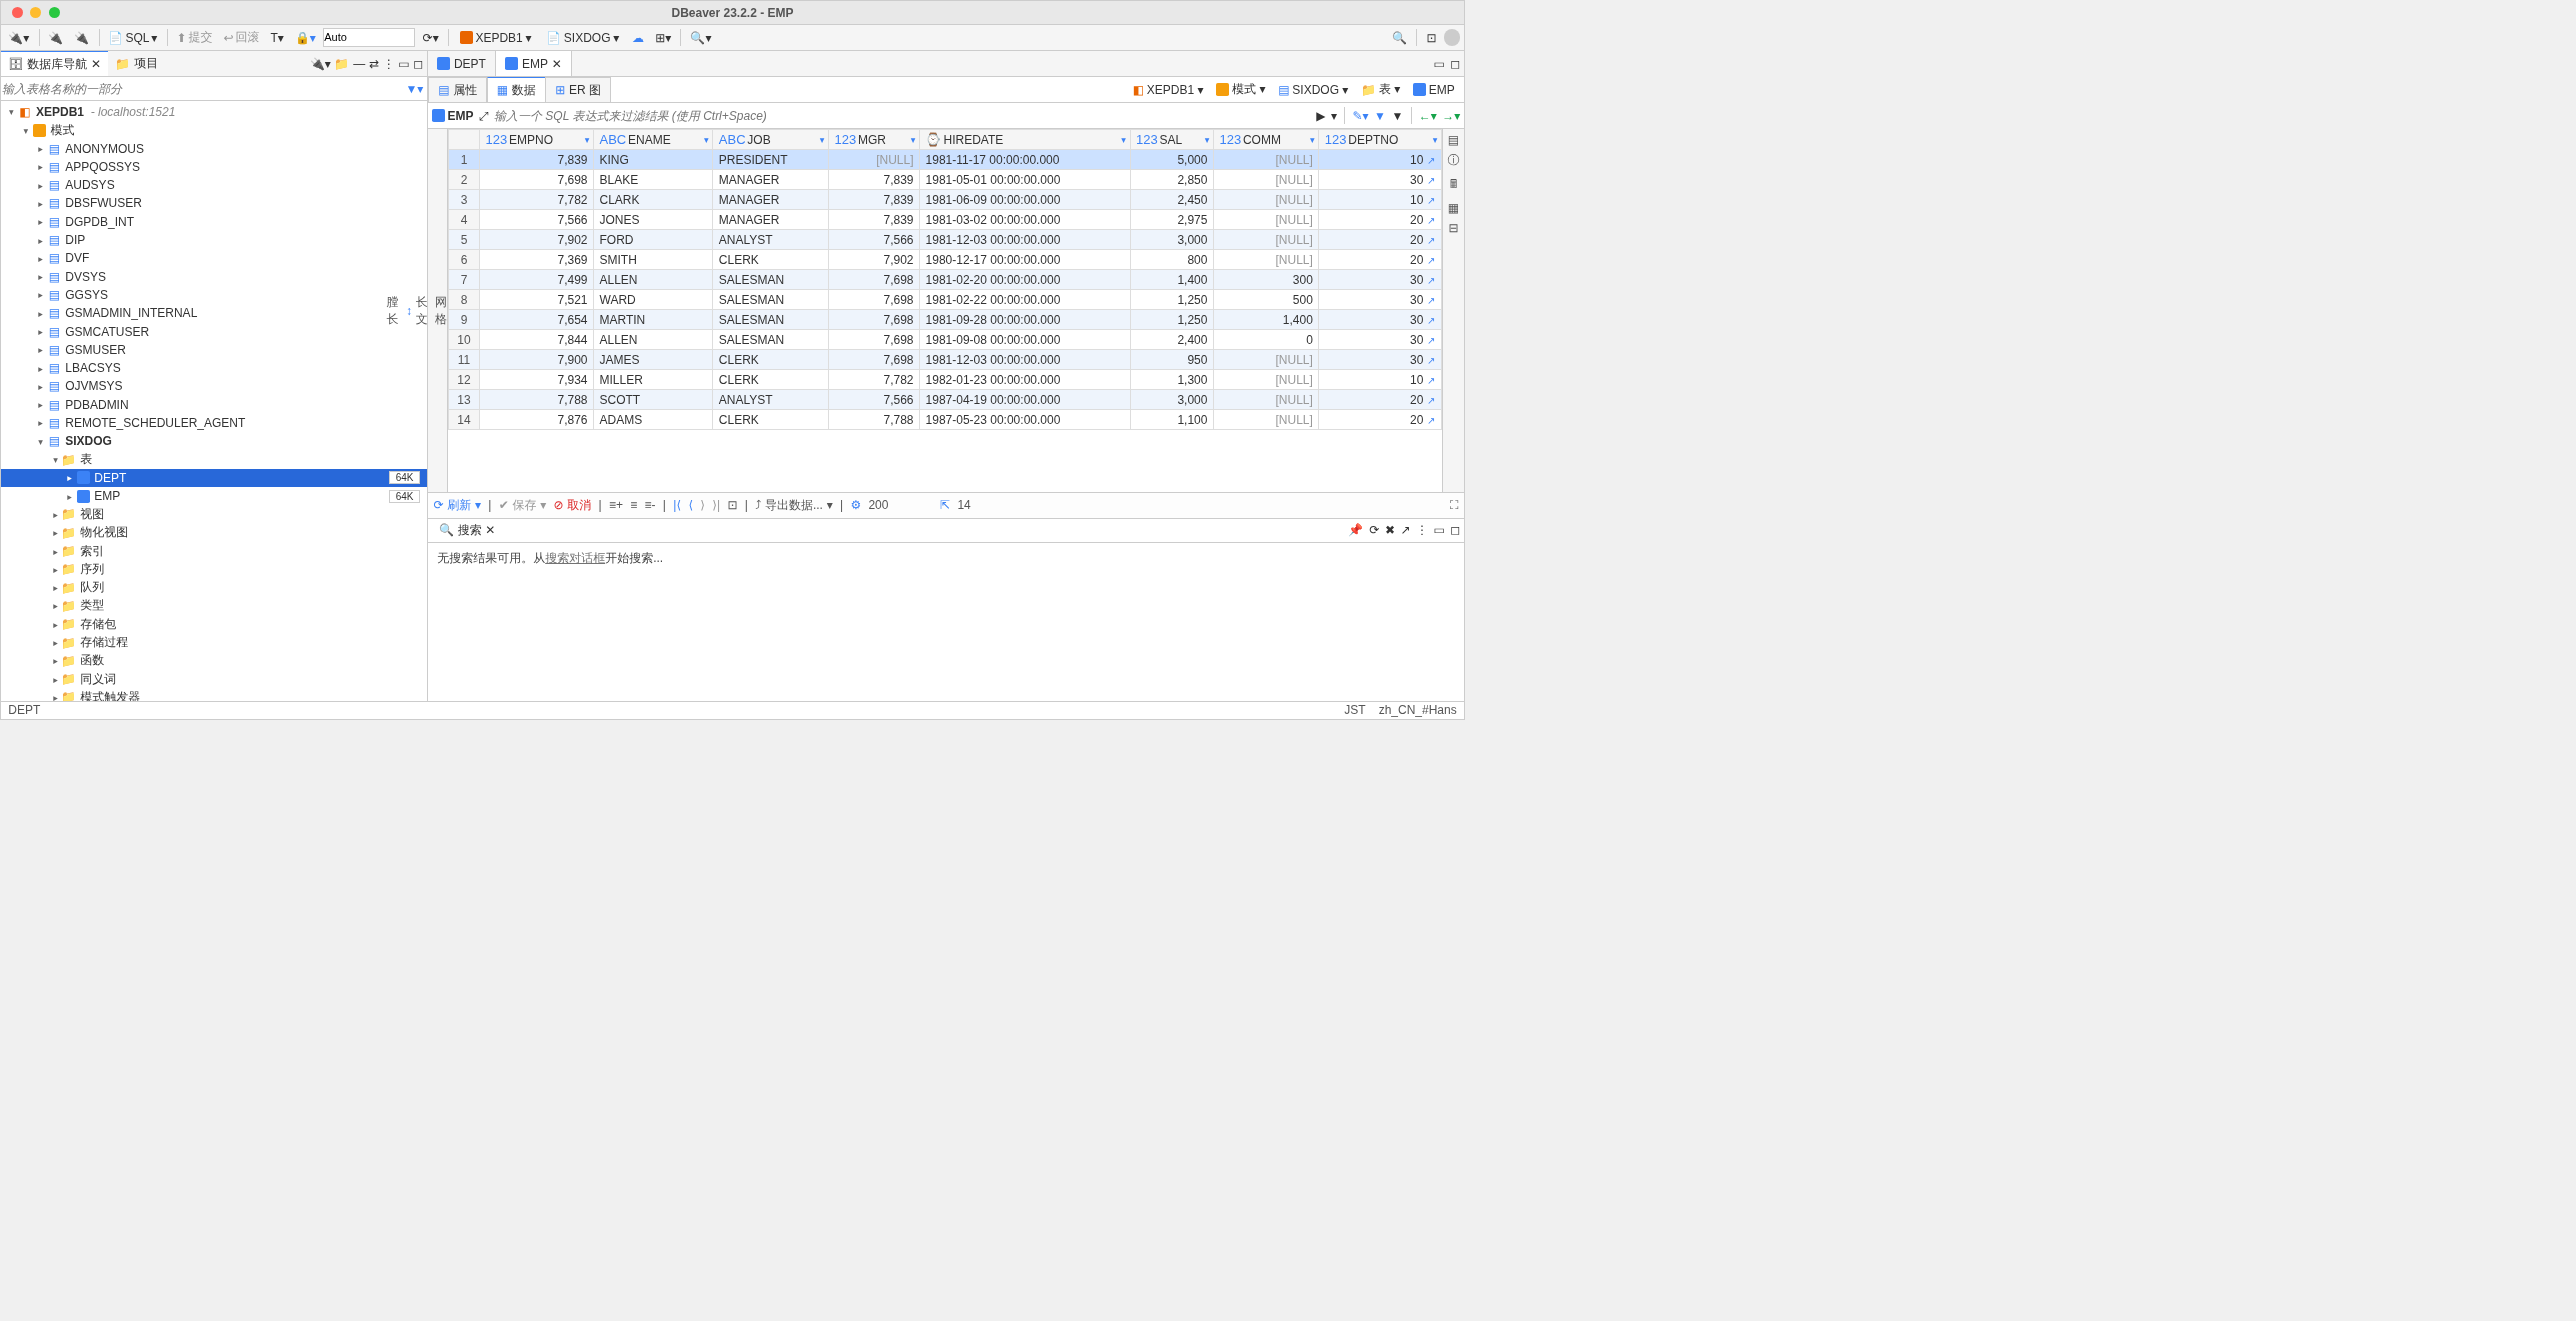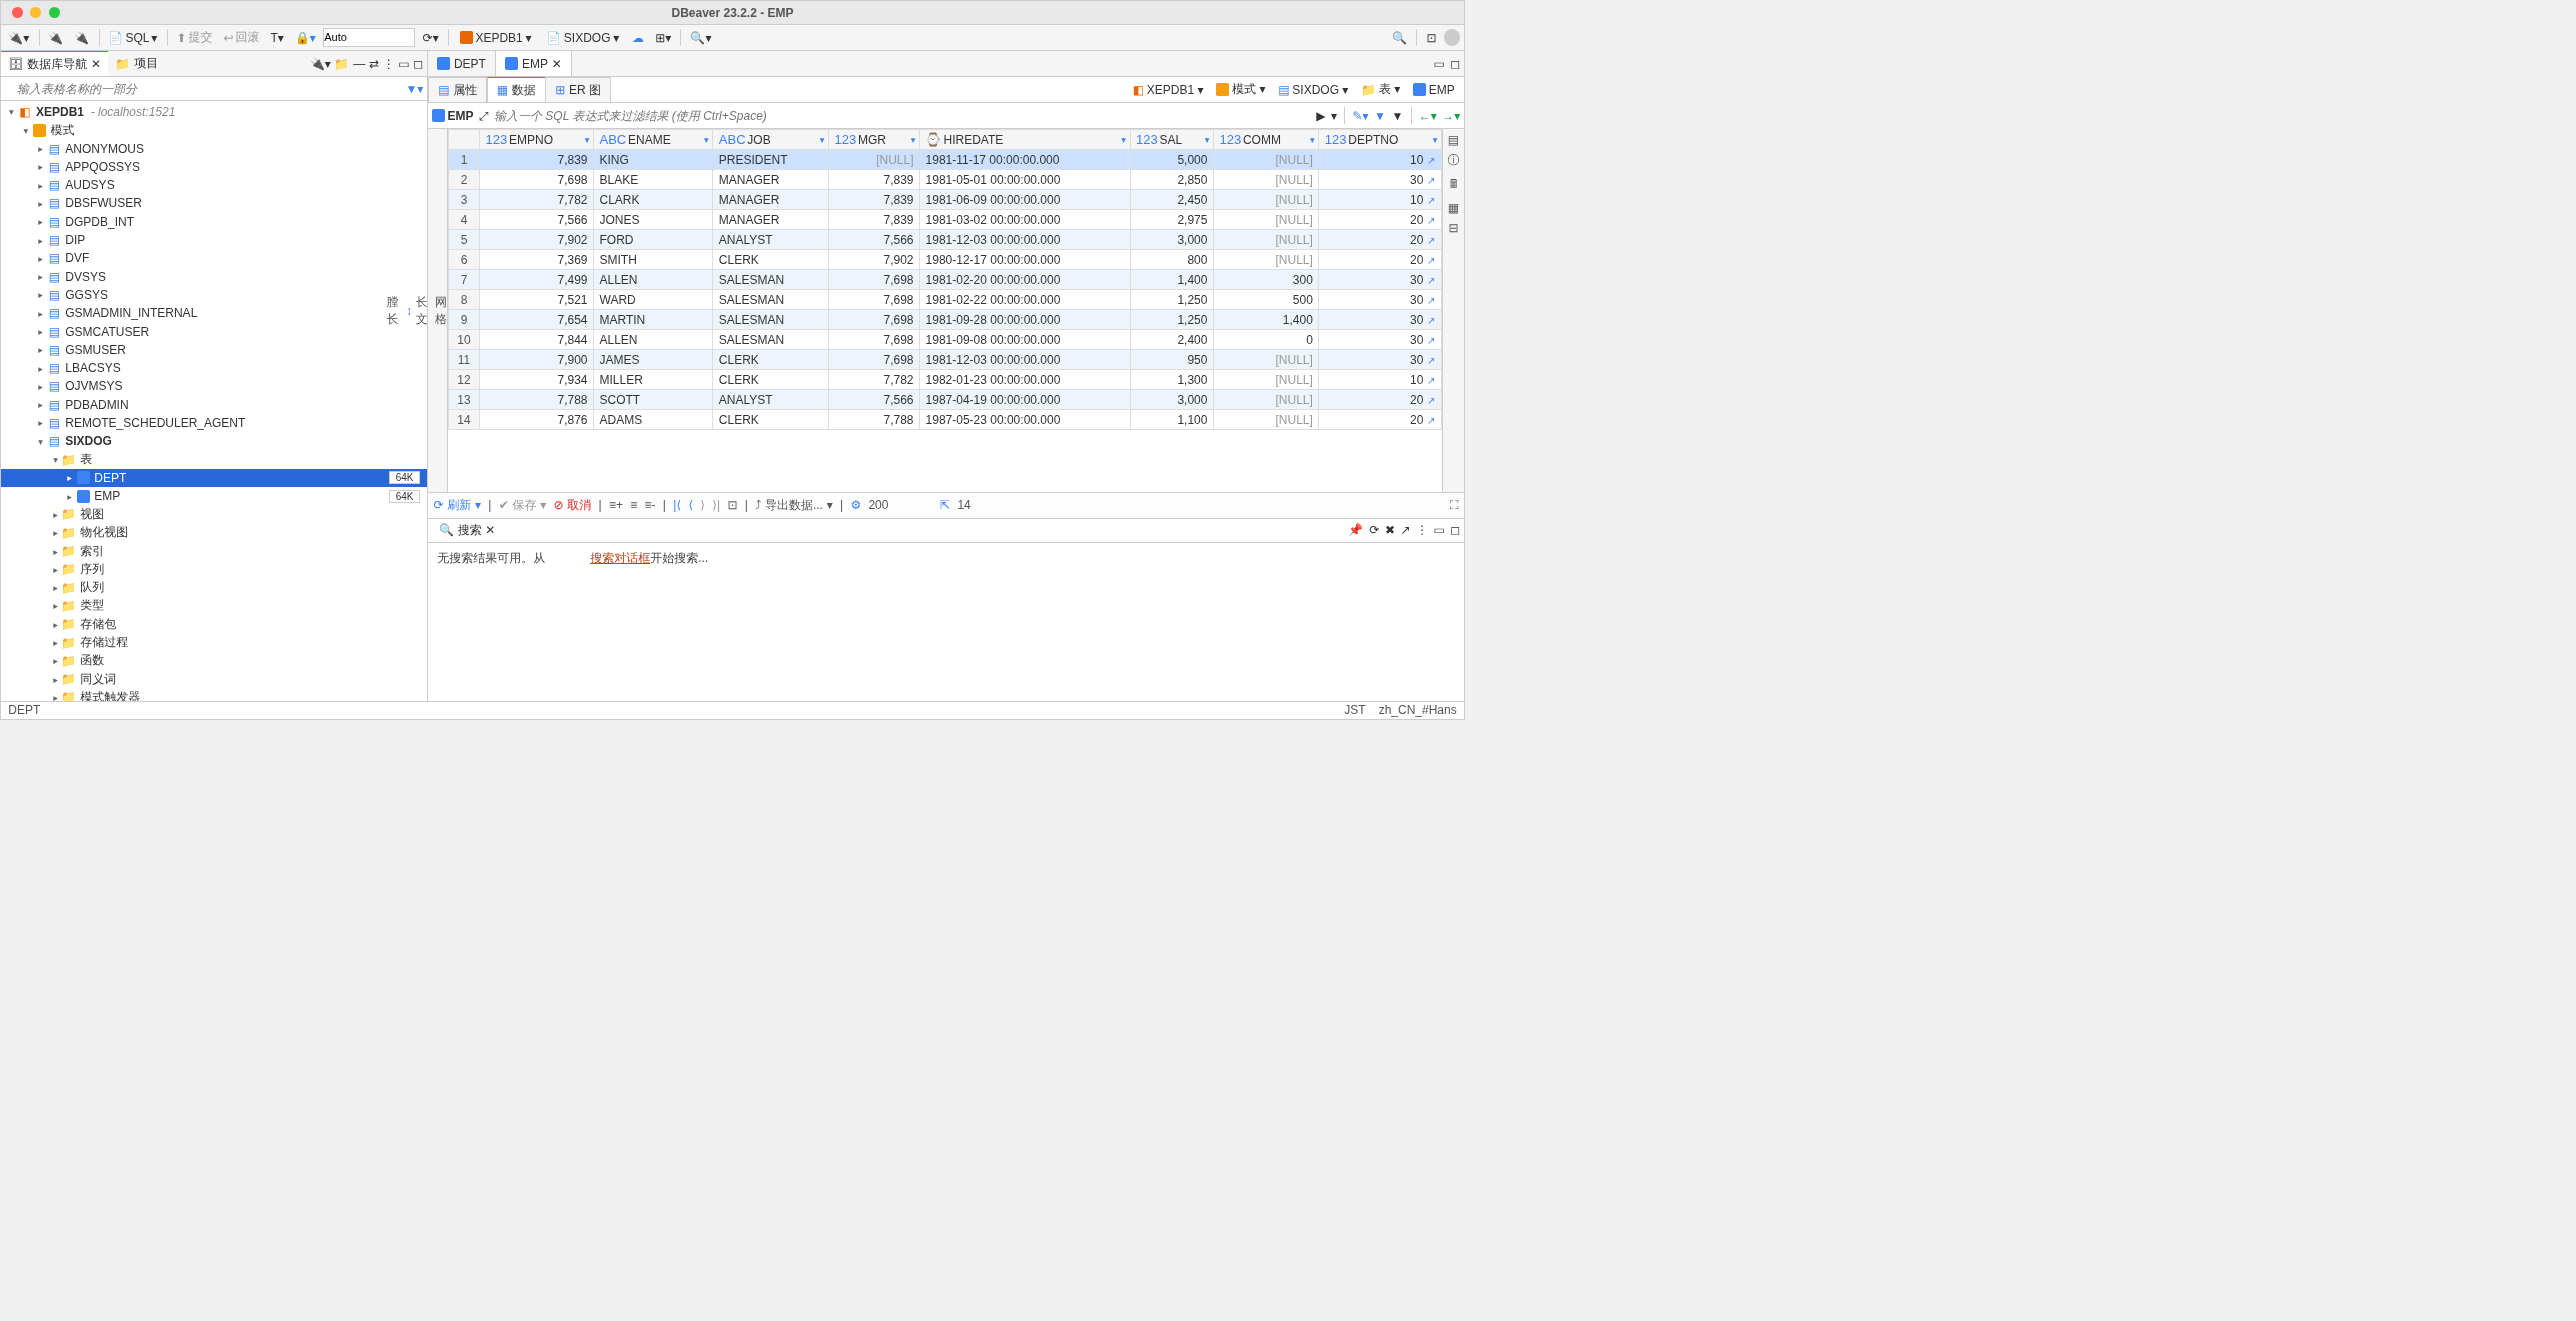--- a/index.html
+++ b/index.html
@@ -16,21 +16,21 @@
 .auto-field { border:0.9px solid #ccc; background:#fff; height:18.3px; width:92px; font-size:11px; }
 .chip { display:inline-flex; align-items:center; gap:2.7px; padding:0.9px 5.5px; }
 .chip.orange::before { content:''; width:13px; height:13px; background:#e96500; display:inline-block; border-radius:1.8px; }
 .body { flex:1; display:flex; min-height:0; }
 .left-pane { width:427px; border-right:0.9px solid #ccc; display:flex; flex-direction:column; }
 .lp-tabs { display:flex; align-items:center; border-bottom:0.9px solid #ccc; height:26px; background:#f5f5f5; }
 .lp-tab { padding:3.7px 7.3px; display:flex; align-items:center; gap:3.7px; cursor:pointer; }
 .lp-tab.active { background:#fff; border-top:1.8px solid #3b82f6; }
 .lp-tabs-right { margin-left:auto; display:flex; gap:3.7px; padding-right:3.7px; }
 .lp-filter { display:flex; align-items:center; border-bottom:0.9px solid #ccc; height:24px; }
-.lp-filter input { flex:1; border:none; padding:0 16px; font-style:italic; color:#999; outline:none; }
+.lp-filter input { flex:1; border:none; padding:0 1px; font-style:italic; color:#999; outline:none; }
 .tree { flex:1; overflow:auto; padding:1.8px 0; }
 .tree-item { display:flex; align-items:center; height:18.3px; cursor:pointer; white-space:nowrap; }
 .tree-item.selected { background:#2868d9; color:#fff; }
 .tree-item .arrow { width:13px; text-align:center; color:#666; font-size:9.2px; }
 .tree-item.selected .arrow { color:#fff; }
 .tree-item .ticon { width:14.6px; margin-right:3.7px; display:inline-flex; justify-content:center; }
 .tree-item .label { flex:1; }
 .tree-item .size { margin-right:7px; background:#fff; border:0.9px solid #ccc; padding:0 5.5px; font-size:10px; color:#333; }
 .tree-item.selected .size { background:#fff; color:#333; }
 .right-pane { flex:1; display:flex; flex-direction:column; min-width:0; }
@@ -61,21 +61,21 @@
 .th-icon { color:#3b82f6; font-size:13px; margin-right:1.8px; }
 .th-drop { position:absolute; right:3.7px; top:3.7px; color:#3b82f6; font-size:9.2px; }
 .link-icon { color:#3b82f6; margin-left:3.7px; font-size:10px; }
 .bottom-toolbar { height:26px; border-top:0.9px solid #ccc; display:flex; align-items:center; padding:0 5.5px; gap:7.3px; background:#fdfdfd; font-size:11px; color:#555; }
 .bottom-toolbar .grp { display:flex; align-items:center; gap:3.7px; }
 .search-panel { height:183px; border-top:0.9px solid #ccc; display:flex; flex-direction:column; }
 .sp-tabs { height:24px; display:flex; align-items:center; border-bottom:0.9px solid #ccc; padding:0 3.7px; }
 .sp-tab { padding:1.8px 7.3px; display:flex; align-items:center; gap:3.7px; }
 .sp-right { margin-left:auto; display:flex; gap:5.5px; }
 .sp-body { flex:1; padding:7.3px 9.2px; font-size:12px; color:#444; }
-.sp-body a { color:#c2410c; text-decoration:underline;margin-left:45px; }
+.sp-body a { color:#737373; text-decoration:underline; }
 .statusbar { height:18.3px; border-top:0.9px solid #ccc; display:flex; align-items:center; padding:0 7.3px; font-size:11px; color:#555; }
 .statusbar .sb-right { margin-left:auto; display:flex; gap:13px; }
 .icon-sq { width:13px; height:13px; display:inline-block; border-radius:1.8px; }
 .icon-orange { background:#f59e0b; }
 .icon-blue { background:#3b82f6; }
 .icon-folder { color:#d97706; }
 .icon-db { color:#e96500; }
 .right-sidebar { width:22px; border-left:0.9px solid #ccc; background:#f5f5f5; display:flex; flex-direction:column; align-items:center; padding-top:3.7px; gap:5.5px; font-size:11px; color:#555;}
 </style>
 </head>

